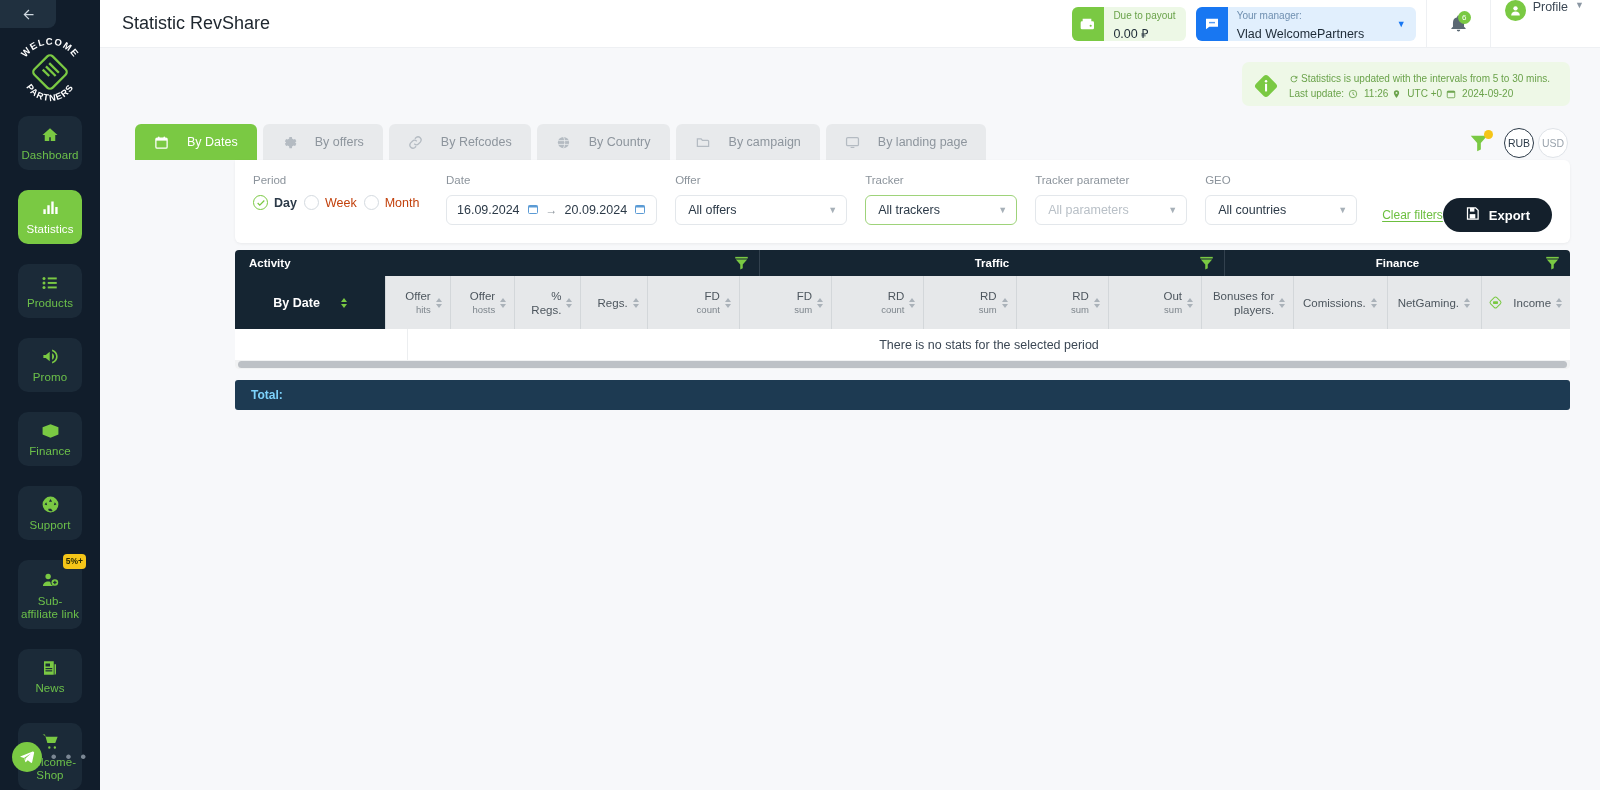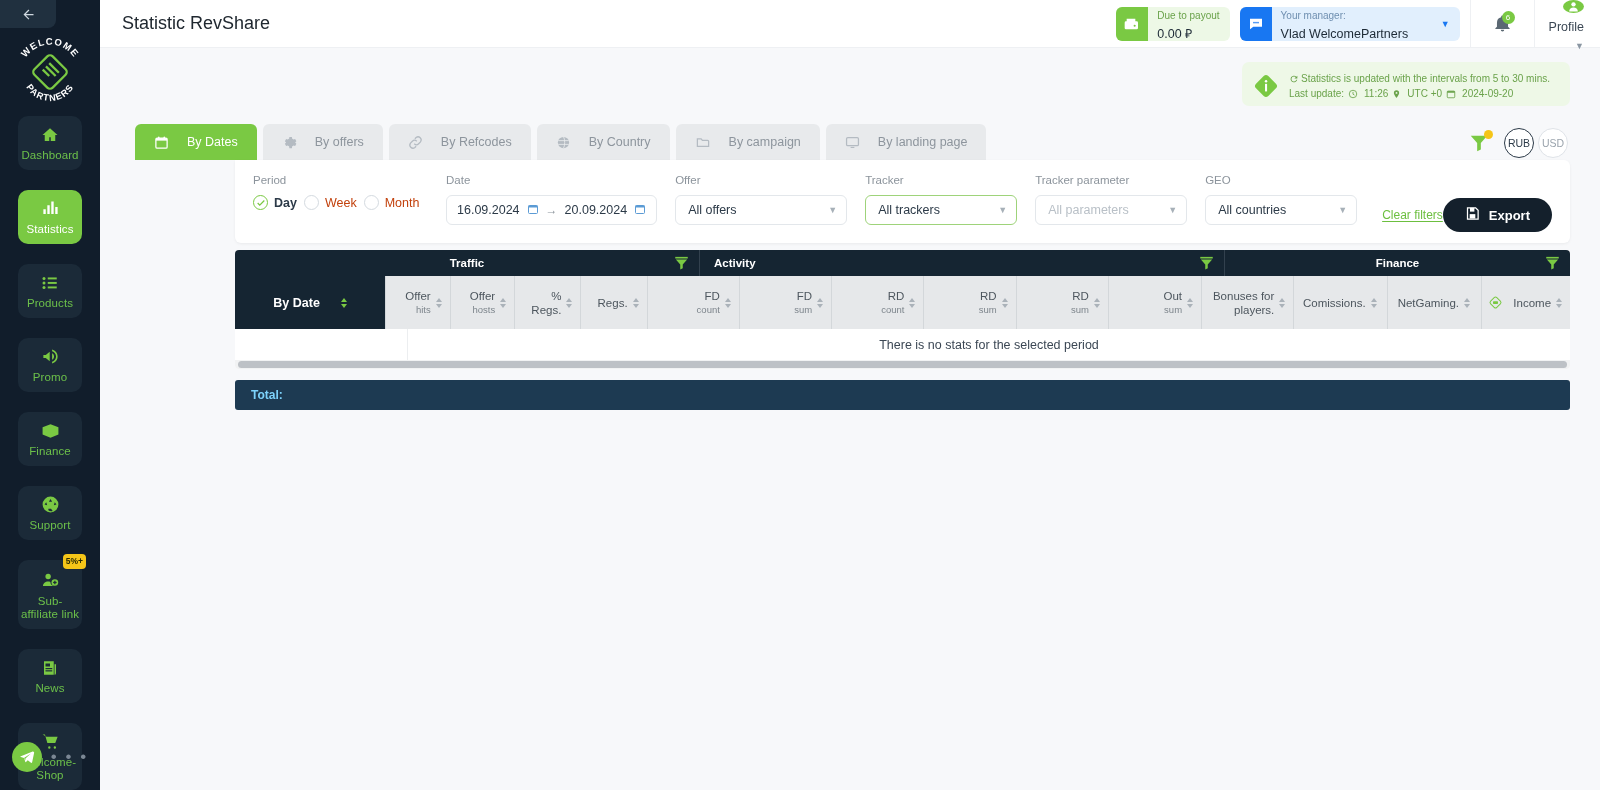--- a/index.html
+++ b/index.html
@@ -99,22 +99,22 @@
     width: 64px; height: 48px; display:flex; align-items:center; justify-content:center;
     border-left: 1px solid #eef0f3; position: relative;
   }
   .bell-badge {
     position: absolute; top: 11px; right: 19px;
     background: #7ac943; color: #fff; font-size: 8px;
     border-radius: 50%; width: 13px; height: 13px;
     display:flex;align-items:center;justify-content:center;
   }
   .profile-wrap {
-    height: 48px; display:flex; align-items:flex-end; gap: 7px;
-    border-left: 1px solid #eef0f3; padding: 0 16px 0 14px; flex-direction: column;
+    height: 48px; display:flex; align-items:flex-start; gap: 7px;
+    border-left: 1px solid #eef0f3; padding: 0 16px 0 14px;
   }
   .avatar { width: 21px; height: 21px; border-radius: 50%; background: #7ac943; display:flex;align-items:center;justify-content:center; }
   .profile-name { font-size: 12.5px; color: #3b4754; }
   .profile-caret { color: #8b97a3; font-size: 9px; }
 
   
   .info-banner {
     position: absolute; top: 62px; right: 30px;
     background: #eef8e7; border-radius: 7px;
     padding: 9px 16px 5px 11px;
@@ -646,38 +646,38 @@
               </svg>
           </span>
           <span>Export</span>
         </div>
       </div>
     </div>
 
     <div class="table-wrap">
 
       <div class="grp-row">
+        <div class="grp" style="width:525px;">
+          <span style="position:absolute;left:14px;">Activity</span>
+          <span class="grp-funnel">
+            <svg width="15" height="15" viewBox="0 0 24 24">
+                <rect x="2" y="3" width="20" height="2.6" fill="#7ac943"></rect>
+                <path d="M3 7h18l-7 8v6l-4 2v-8z" fill="#7ac943"></path>
+              </svg>
+          </span>
+        </div>
         <div class="grp" style="width:465px;">
           <span>Traffic</span>
           <span class="grp-funnel">
             <svg width="15" height="15" viewBox="0 0 24 24">
                 <rect x="2" y="3" width="20" height="2.6" fill="#7ac943"></rect>
                 <path d="M3 7h18l-7 8v6l-4 2v-8z" fill="#7ac943"></path>
               </svg>
           </span>
         </div>
-        <div class="grp" style="width:525px;">
-          <span style="position:absolute;left:14px;">Activity</span>
-          <span class="grp-funnel">
-            <svg width="15" height="15" viewBox="0 0 24 24">
-                <rect x="2" y="3" width="20" height="2.6" fill="#7ac943"></rect>
-                <path d="M3 7h18l-7 8v6l-4 2v-8z" fill="#7ac943"></path>
-              </svg>
-          </span>
-        </div>
         <div class="grp" style="flex:1;">
           <span>Finance</span>
           <span class="grp-funnel">
             <svg width="15" height="15" viewBox="0 0 24 24">
                 <rect x="2" y="3" width="20" height="2.6" fill="#7ac943"></rect>
                 <path d="M3 7h18l-7 8v6l-4 2v-8z" fill="#7ac943"></path>
               </svg>
           </span>
         </div>
       </div>

